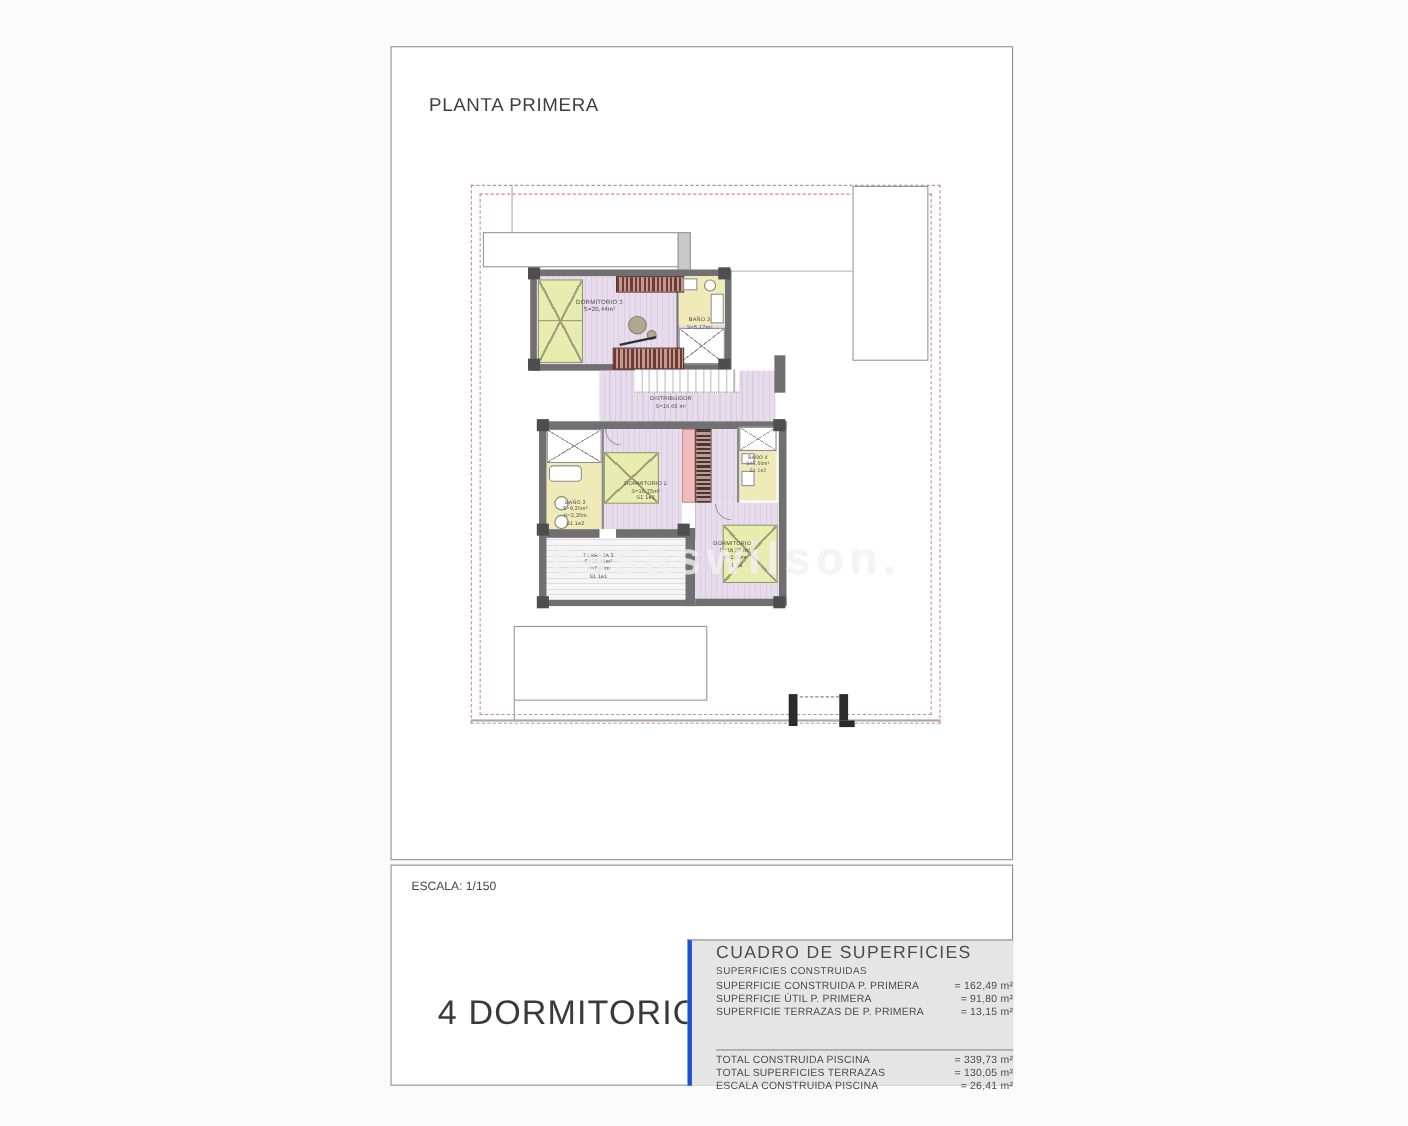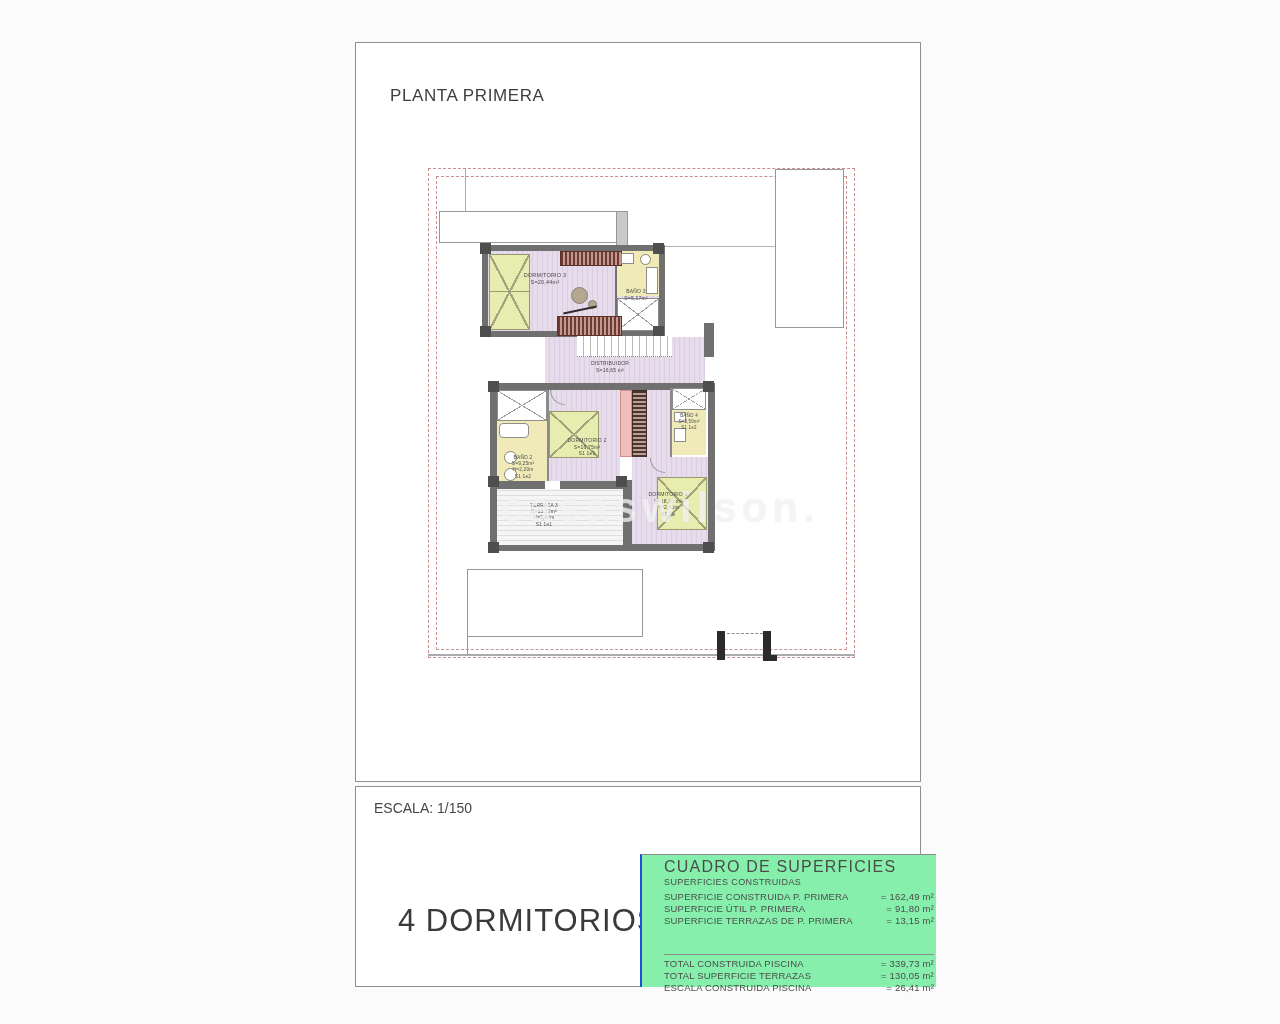--- a/index.html
+++ b/index.html
@@ -32,28 +32,28 @@
            background:repeating-linear-gradient(90deg,#ffffff 0,#ffffff 6px,#b9b9b9 6px,#b9b9b9 7px); }
   .deck { position:absolute; background:repeating-linear-gradient(0deg,#f5f5f5 0,#f5f5f5 4px,#dedede 4px,#dedede 5px); }
   .circle { position:absolute; border-radius:50%; border:1px solid #8a8272; background:#fff; }
   .dashed { position:absolute; border:1px dashed #c98f8f; }
   .lbl { position:absolute; color:#4a4a4a; text-align:center; line-height:1.3;
          font-size:5px; letter-spacing:0.2px; z-index:30; }
   .fixture { position:absolute; background:#fff; border:1px solid #8d8d8d; }
   .arc { position:absolute; border-left:1px solid #9a9a9a; border-bottom:1px solid #9a9a9a;
          border-bottom-left-radius:100%; }
   #title { position:absolute; left:390px; top:86px; font-size:17px; color:#3e3e3e; letter-spacing:0.6px; }
-  #escala { position:absolute; left:374px; top:800px; font-size:14px; color:#464646; }
+  #escala { position:absolute; left:374px; top:800px; font-size:11px; color:#464646; }
   #bigrooms { position:absolute; left:398px; top:903px; font-size:31px; color:#3a3a3a; letter-spacing:1px; }
   #watermark { position:absolute; left:400px; top:484px; width:520px; text-align:center;
                font-size:42px; font-weight:bold; letter-spacing:5px; color:rgba(255,255,255,0.62);
                text-shadow:0 0 1px rgba(190,190,190,0.45); z-index:40; }
   
-  #surf-box { position:absolute; left:640px; top:854px; width:296px; height:133px;
-              border-left:2px solid #1d4ed8; border-top:1px solid #8a8a8a; background:#86efac; z-index:5; }
+  #surf-box { position:absolute; left:625px; top:854px; width:296px; height:133px;
+              border-left:4px solid #1d4ed8; border-top:1px solid #8a8a8a; background:#e5e5e5; z-index:5; }
   #surf-box .ttl { position:absolute; left:22px; top:3px; font-size:16px; letter-spacing:1.2px; color:#4c4c4c; }
   #surf-box .sub { position:absolute; left:22px; top:22px; font-size:9px; letter-spacing:0.4px; color:#4c4c4c; }
   .trow { position:absolute; left:22px; width:270px; height:12px; display:flex;
           justify-content:space-between; font-size:9.5px; color:#4c4c4c; letter-spacing:0.2px; }
   #surf-div { position:absolute; left:22px; top:99px; width:270px; border-top:1px solid #8a8a8a; }
 </style>
 </head>
 <body>
 
 <div class="frame" style="left:355px; top:42px; width:566px; height:740px;"></div>
@@ -188,20 +188,20 @@
     <span>= 13,15 m²</span>
   </div>
 
   <div id="surf-div"></div>
 
   <div class="trow" style="top:103px;">
     <span>TOTAL CONSTRUIDA PISCINA</span>
     <span>= 339,73 m²</span>
   </div>
   <div class="trow" style="top:115px;">
-    <span>TOTAL SUPERFICIE TERRAZAS</span>
+    <span>TOTAL SUPERFICIES TERRAZAS</span>
     <span>= 130,05 m²</span>
   </div>
   <div class="trow" style="top:127px;">
     <span>ESCALA CONSTRUIDA PISCINA</span>
     <span>= 26,41 m²</span>
   </div>
 </div>
 
 </body></html>

